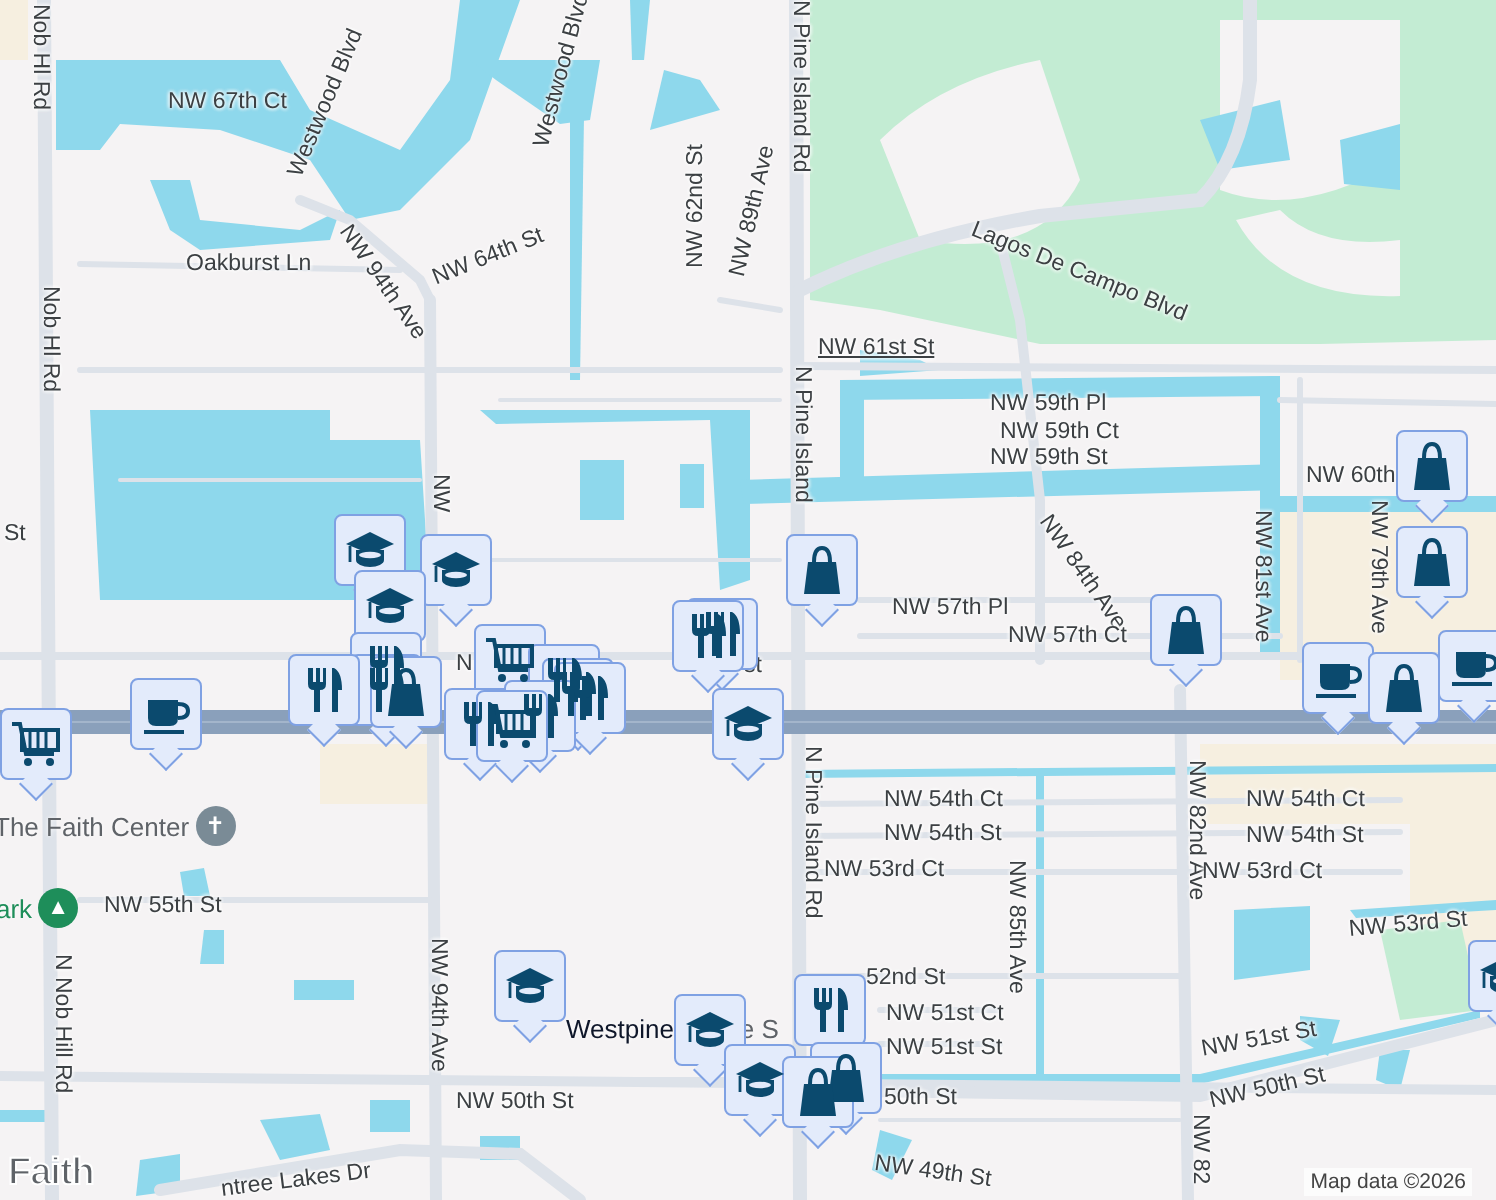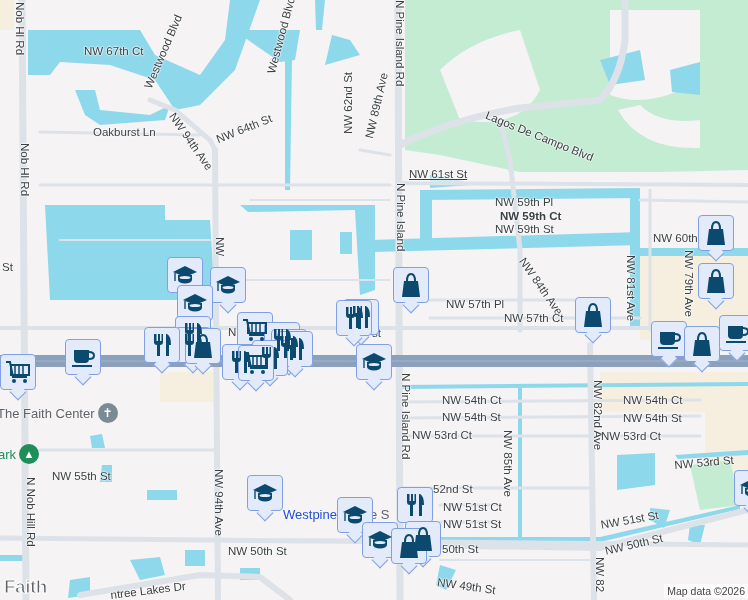--- a/index.html
+++ b/index.html
@@ -7,21 +7,21 @@
   #map { position:relative; width:748px; height:600px; overflow:hidden; background:#f5f3f4; }
   svg.base { position:absolute; left:0; top:0; }
   .lbl { position:absolute; font-size:11.5px; color:#3c4043; white-space:nowrap; text-shadow:0 0 2px #fff,0 0 2px #fff,0 0 2px #fff; line-height:1; transform-origin:0 0; }
   .lbl.v { transform:rotate(90deg); }
   .marker { position:absolute; width:36px; height:36px; background:#e3ebfb; border:1.5px solid #7fa1e3; border-radius:4px; box-sizing:border-box; display:flex; align-items:center; justify-content:center; }
   .marker::after { content:""; position:absolute; left:50%; bottom:-9px; width:12px; height:12px; background:#e3ebfb; border-right:1.5px solid #7fa1e3; border-bottom:1.5px solid #7fa1e3; transform:translateX(-50%) rotate(45deg); box-sizing:border-box; }
   .marker svg { width:28px; height:28px; position:relative; z-index:1; }
   .poi { position:absolute; display:flex; align-items:center; gap:3px; font-size:13px; white-space:nowrap; }
   .poi-pin { width:20px; height:20px; border-radius:50%; display:flex; align-items:center; justify-content:center; color:#fff; font-size:12px; }
   .google-logo { position:absolute; left:4px; top:576px; font-size:19px; font-weight:bold; color:#5f6368; letter-spacing:-0.5px; -webkit-text-stroke:1px #fff; }
-  .attrib { position:absolute; right:0; top:584px; font-size:10.5px; color:#444; background:rgba(255,255,255,0.7); padding:1px 3px; }
+  .attrib { position:absolute; right:12px; top:584px; font-size:10.5px; color:#444; background:rgba(255,255,255,0.7); padding:1px 3px; }
 </style>
 </head>
 <body>
 
 <div id="map">
   <svg class="base" width="748" height="600" viewBox="0 0 748 600">
 
     <path d="M405 0 L748 0 L748 170 L660 172 L520 172 L440 155 L405 150 Z" fill="#c3ecd3"></path>
     <path d="M440 70 Q470 40 520 30 L540 90 Q520 130 460 120 Z" fill="#f5f3f4"></path>
     <path d="M610 10 L700 10 L700 80 Q650 110 610 95 Z" fill="#f5f3f4"></path>
@@ -119,21 +119,21 @@
       <div class="lbl" style="left: 215px; top: 135px; transform: rotate(-22deg);">NW 64th St</div>
       <div class="lbl" style="left: 93px; top: 127px;">Oakburst Ln</div>
       <div class="lbl v" style="left: 30px; top: 143px;">Nob Hl Rd</div>
       <div class="lbl" style="left: 343px; top: 134px; transform: rotate(-90deg);">NW 62nd St</div>
       <div class="lbl" style="left: 364px; top: 137px; transform: rotate(-77deg);">NW 89th Ave</div>
       <div class="lbl v" style="left: 405px; top: 0px;">N Pine Island Rd</div>
       <div class="lbl" style="left: 488px; top: 110px; transform: rotate(22deg);">Lagos De Campo Blvd</div>
       <div class="lbl" style="left: 409px; top: 169px; text-decoration: underline;">NW 61st St</div>
       <div class="lbl v" style="left: 406px; top: 183px;">N Pine Island</div>
       <div class="lbl" style="left: 495px; top: 197px;">NW 59th Pl</div>
-      <div class="lbl" style="left: 500px; top: 211px; font-weight: bold;">NW 59th Ct</div>
+      <div class="lbl" style="left: 500px; top: 211px;">NW 59th Ct</div>
       <div class="lbl" style="left: 495px; top: 224px;">NW 59th St</div>
       <div class="lbl" style="left: 653px; top: 233px;">NW 60th</div>
       <div class="lbl" style="left: 526px; top: 256px; transform: rotate(55deg);">NW 84th Ave</div>
       <div class="lbl v" style="left: 636px; top: 255px;">NW 81st Ave</div>
       <div class="lbl v" style="left: 694px; top: 250px;">NW 79th Ave</div>
       <div class="lbl" style="left: 446px; top: 299px;">NW 57th Pl</div>
       <div class="lbl" style="left: 504px; top: 313px;">NW 57th Ct</div>
       <div class="lbl" style="left: 2px; top: 262px;">St</div>
       <div class="lbl v" style="left: 225px; top: 237px;">NW</div>
       <div class="lbl" style="left: 228px; top: 327px;">N</div>
@@ -150,36 +150,36 @@
       <div class="lbl" style="left: 623px; top: 395px;">NW 54th Ct</div>
       <div class="lbl" style="left: 623px; top: 413px;">NW 54th St</div>
       <div class="lbl" style="left: 601px; top: 431px;">NW 53rd Ct</div>
       <div class="lbl" style="left: 674px; top: 460px; transform: rotate(-5deg);">NW 53rd St</div>
       <div class="lbl" style="left: 600px; top: 520px; transform: rotate(-10deg);">NW 51st St</div>
       <div class="lbl" style="left: 604px; top: 546px; transform: rotate(-13deg);">NW 50th St</div>
       <div class="lbl" style="left: 442px; top: 544px;">50th St</div>
       <div class="lbl" style="left: 228px; top: 546px;">NW 50th St</div>
       <div class="lbl" style="left: 438px; top: 577px; transform: rotate(8deg);">NW 49th St</div>
       <div class="lbl v" style="left: 605px; top: 557px;">NW 82</div>
-      <div class="lbl" style="left: 52px; top: 471px;">NW 55th St</div>
+      <div class="lbl" style="left: 52px; top: 448px;">NW 55th St</div>
       <div class="lbl v" style="left: 36px; top: 477px;">N Nob Hill Rd</div>
       <div class="lbl v" style="left: 224px; top: 469px;">NW 94th Ave</div>
       <div class="lbl" style="left: 110px; top: 590px; transform: rotate(-7deg);">ntree Lakes Dr</div>
     </div>
 
   <div class="poi" style="left:-3px;top:403px;">
     <span style="color:#5f6368;text-shadow:0 0 2px #fff;">The Faith Center</span>
     <span class="poi-pin" style="background:#7a8b96;">✝</span>
   </div>
   <div class="poi" style="left:-2px;top:444px;">
     <span style="color:#1e8e5a;text-shadow:0 0 2px #fff;">ark</span>
     <span class="poi-pin" style="background:#1e8e5a;font-size:11px;">▲</span>
   </div>
   <div class="poi" style="left:283px;top:507px;">
-    <span style="color:#1d4ed8;text-shadow:0 0 2px #fff;">Westpine</span>
+    <span style="color:#0f172a;text-shadow:0 0 2px #fff;">Westpine</span>
   </div>
   <div class="poi" style="left:367px;top:507px;">
     <span style="color:#5f6368;text-shadow:0 0 2px #fff;">le S</span>
   </div>
 
   <div id="markers">
       <div class="marker" style="left: 167px; top: 257px;">
         <span style="display: flex;">
           <svg viewBox="0 0 28 28">
             <path d="M2 11 L14 5 L26 11 L14 16 Z" fill="#0b4a6e"></path>

